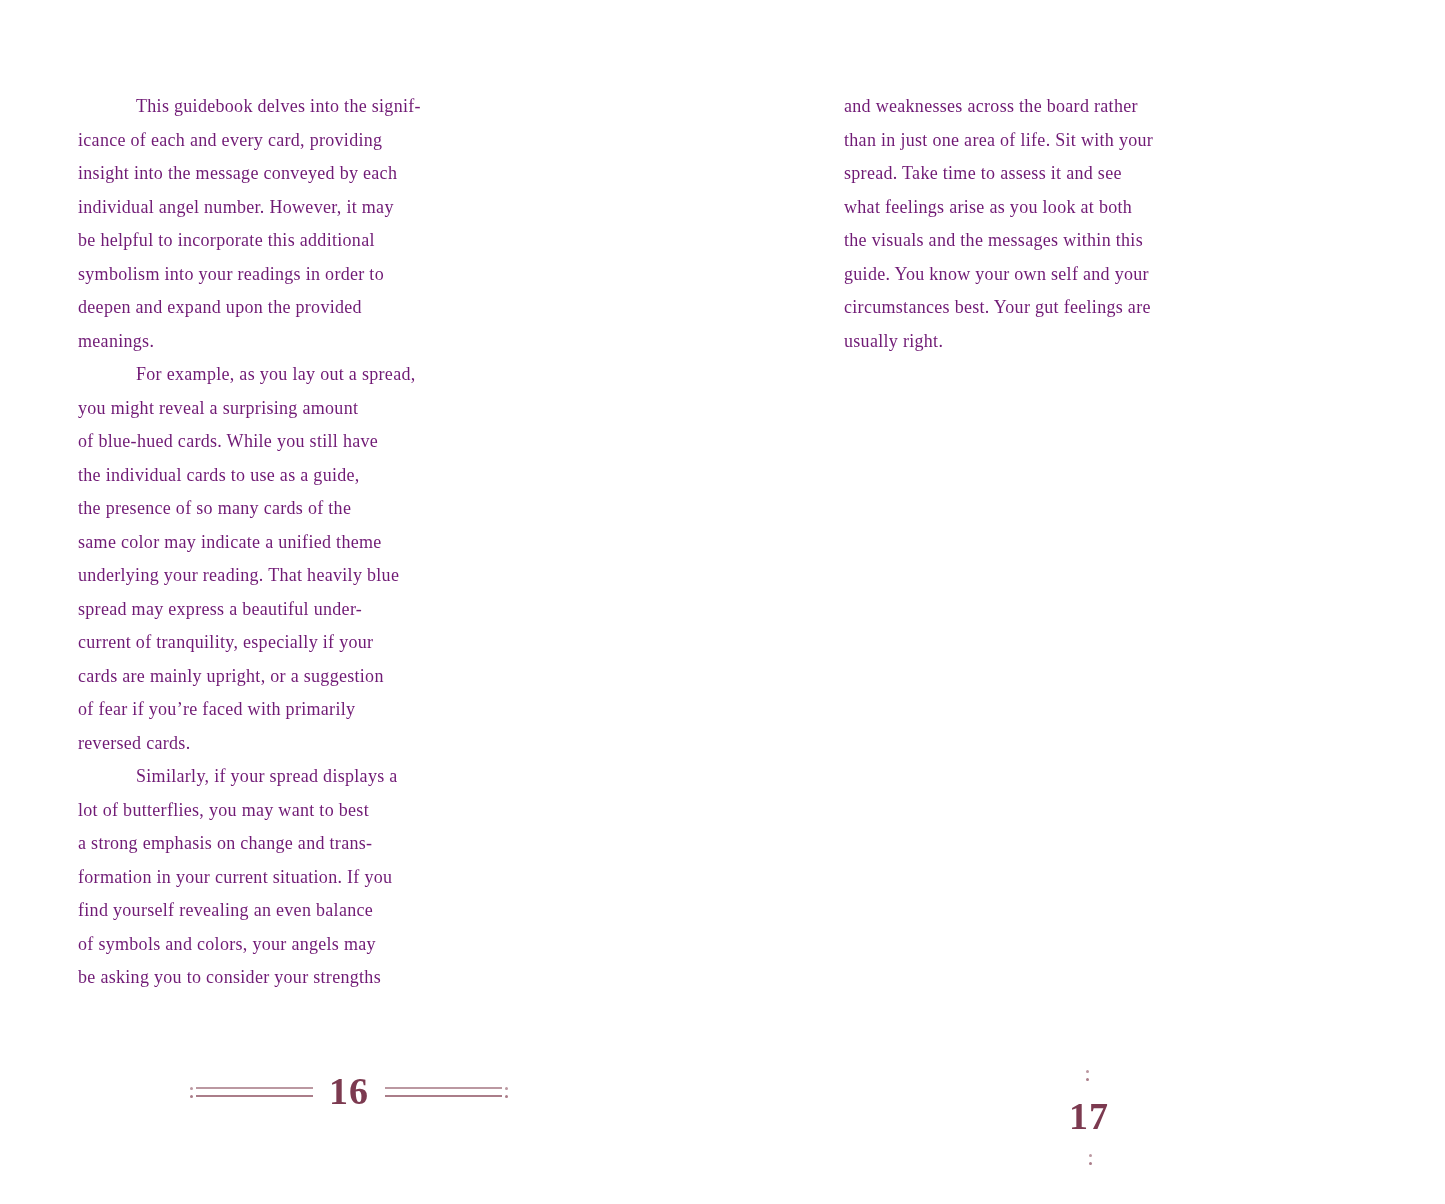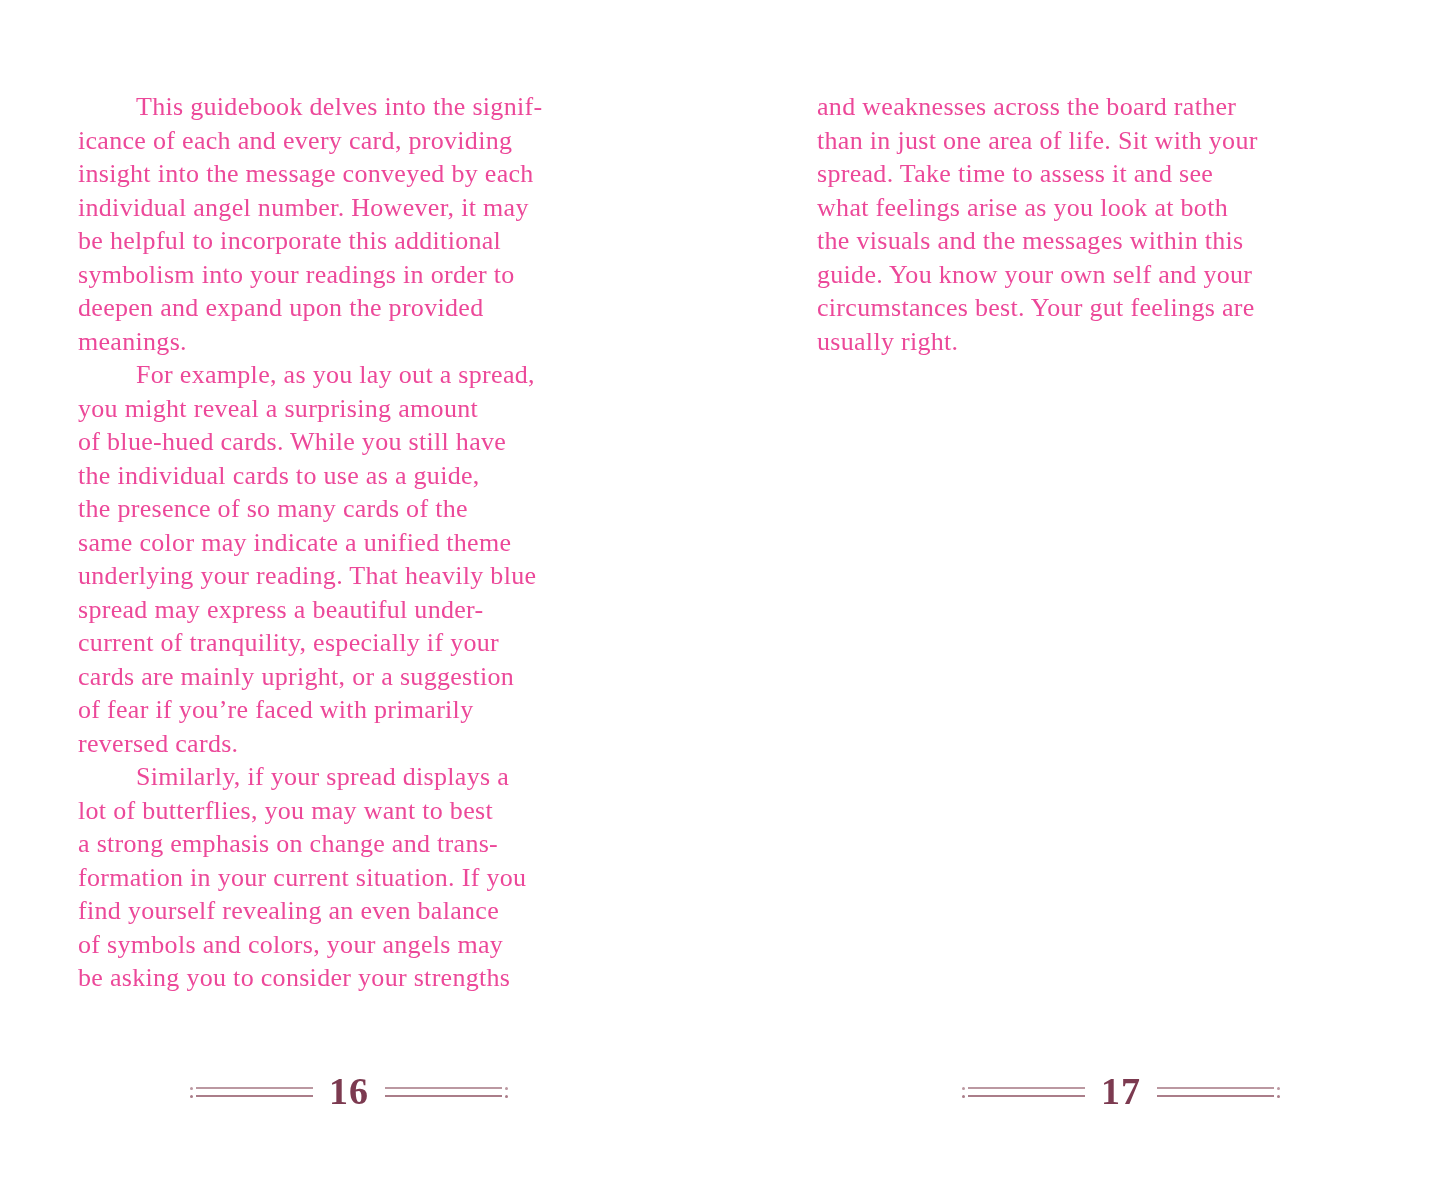--- a/index.html
+++ b/index.html
@@ -7,42 +7,42 @@
     width: 1445px; height: 1204px;
     background: #ffffff;
     font-family: "Liberation Serif", "DejaVu Serif", serif;
     overflow: hidden;
   }
   .spread { position: relative; width: 1445px; height: 1204px; background: #ffffff; }
 
   .body-text {
     position: absolute;
     top: 90px;
-    color: #ec4899;
-    font-size: 26px;
+    color: #701a75;
+    font-size: 18px;
     line-height: 33.5px;
     letter-spacing: 0.3px;
   }
   .body-text.left  { left: 78px;  width: 600px; }
-  .body-text.right { left: 817px; width: 590px; }
+  .body-text.right { left: 844px; width: 590px; }
 
   .para { white-space: pre-line; }
   .para.indent { text-indent: 58px; }
 
   .footer {
     position: absolute;
     top: 1070px;
     width: 318px;
     height: 44px;
     display: flex;
     align-items: center;
     gap: 16px;
   }
   .footer.left  { left: 190px; }
-  .footer.right { left: 962px; }
+  .footer.right { left: 930px; flex-direction: column; }
 
   .page-number {
     color: #7c3a50;
     font-weight: bold;
     font-size: 38px;
     line-height: 1;
     letter-spacing: 1px;
     padding-bottom: 3px;
   }
 

